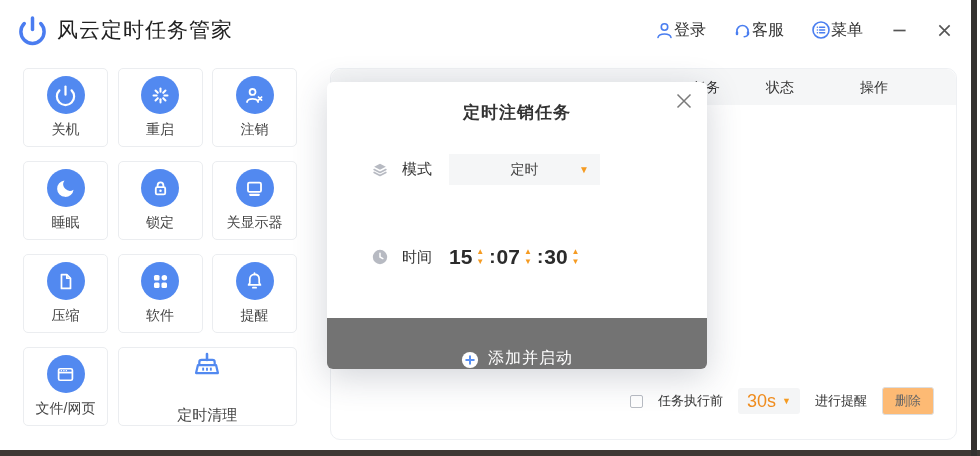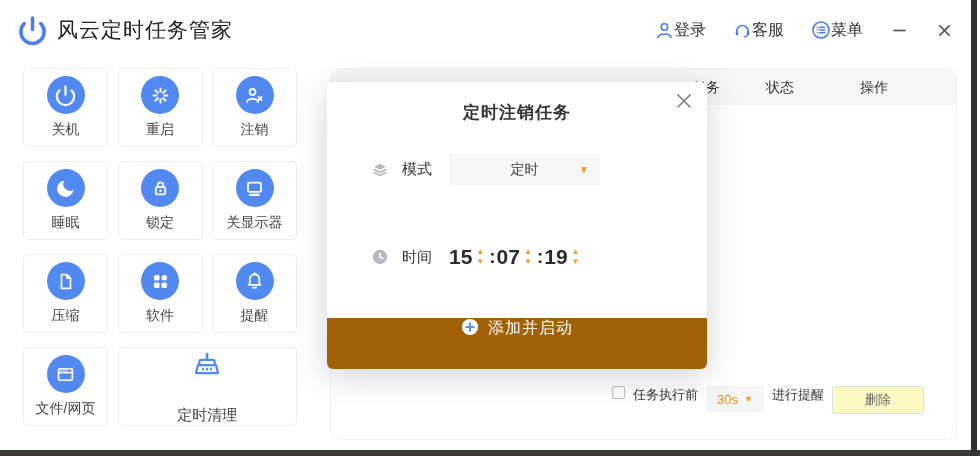--- a/index.html
+++ b/index.html
@@ -30,51 +30,51 @@
   .card.wide .card-label { font-size:15px; }
 
   
   .panel { position:absolute; left:330px; top:68px; width:627px; height:372px;
            background:#fff; border:1px solid #eef0f3; border-radius:10px; }
   .panel-header { position:absolute; left:0; top:0; width:100%; height:36px;
                   background:#f5f6f7; border-radius:10px 10px 0 0; }
   .phead { position:absolute; top:0; height:36px; line-height:36px; width:60px;
            text-align:center; font-size:14px; color:#333; }
   .ph-0 { left:345px; } .ph-1 { left:419px; } .ph-2 { left:513px; }
-  .panel-footer { position:absolute; top:317px; right:32px; height:30px;
-                  display:flex; align-items:flex-start; gap:8px; }
+  .panel-footer { position:absolute; top:317px; right:22px; height:30px;
+                  display:flex; align-items:center; gap:15px; }
   .cbox { width:13px; height:13px; border:1px solid #b9bdc4; border-radius:2px; background:#fff; cursor:pointer; }
   .f-label { font-size:13px; color:#333; }
   .mini-select { height:26px; min-width:58px; padding:0 9px; background:#f4f5f6; border-radius:3px;
                  display:flex; align-items:center; justify-content:center; gap:6px; cursor:pointer; }
-  .mini-select .val { font-size:13px; color:#ef8c1e; }
+  .mini-select .val { font-size:18px; color:#ef8c1e; }
   .caret { font-size:9px; color:#f59b22; line-height:1; }
-  .del-btn { width:92px; height:28px; background:#fef9c3; border:1px solid #dcdee1; border-radius:3px;
+  .del-btn { width:52px; height:28px; background:#fdba74; border:1px solid #dcdee1; border-radius:3px;
              font-size:13px; color:#666; display:flex; align-items:center; justify-content:center; cursor:pointer; }
 
   
   .dialog { position:absolute; left:327px; top:82px; width:380px; height:287px; background:#fff;
             border-radius:6px; box-shadow:0 8px 34px rgba(50,60,80,.22); z-index:10; }
   .dlg-title { text-align:center; padding-top:19px; font-size:17px; font-weight:bold; color:#333; letter-spacing:1px; }
   .dlg-close { position:absolute; top:8px; right:12px; width:22px; height:22px;
                display:flex; align-items:center; justify-content:center; cursor:pointer; }
   .dlg-row { position:absolute; left:43px; display:flex; align-items:center; height:31px; }
   .row-mode { top:72px; } .row-date { top:116px; } .row-time { top:158px; height:34px; }
   .dlg-row .ric { width:20px; height:20px; flex:0 0 auto; }
   .dlg-label { font-size:15px; color:#333; margin-left:12px; width:34px; }
   .field { position:relative; margin-left:13px; width:151px; height:31px; background:#f5f6f7;
            display:flex; align-items:center; justify-content:center; font-size:14px; color:#444; cursor:pointer; }
   .field .caret { position:absolute; right:11px; top:50%; transform:translateY(-50%); font-size:10px; }
   .timebox { display:flex; align-items:center; margin-left:13px; }
   .tnum { font-size:21px; font-weight:bold; color:#2b2b2b; }
   .tcolon { font-size:19px; font-weight:bold; color:#2b2b2b; margin:0 1px; }
   .stepper { display:flex; flex-direction:column; gap:2px; margin:0 4px 0 4px; cursor:pointer; }
   .stepper .caret { font-size:8px; }
-  .dlg-submit { position:absolute; left:0; bottom:0; width:100%; height:51px; background:#a16207;
-                border-radius:0 0 6px 6px; display:flex; align-items:flex-start; justify-content:center; gap:9px; cursor:pointer; }
+  .dlg-submit { position:absolute; left:0; bottom:0; width:100%; height:51px; background:#737373;
+                border-radius:0 0 6px 6px; display:flex; align-items:flex-end; justify-content:center; gap:9px; cursor:pointer; }
   .dlg-submit span { font-size:16px; color:#fff; letter-spacing:1px; }
 
   
   .strip-bottom { position:absolute; left:0; top:450px; width:980px; height:6px; background:#3e3935; }
   .strip-right  { position:absolute; left:971px; top:0; width:6px; height:456px; background:#343230; }
 </style>
 </head>
 <body>
 
 <div id="stage">
@@ -309,21 +309,21 @@
           <span class="caret">▲</span>
           <span class="caret">▼</span>
         </span>
         <span class="tcolon">:</span>
         <span class="tnum">07</span>
         <span class="stepper">
           <span class="caret">▲</span>
           <span class="caret">▼</span>
         </span>
         <span class="tcolon">:</span>
-        <span class="tnum">19</span>
+        <span class="tnum">30</span>
         <span class="stepper">
           <span class="caret">▲</span>
           <span class="caret">▼</span>
         </span>
       </div>
     </div>
 
     <div class="dlg-submit">
       <svg width="18" height="18" viewBox="0 0 20 20">
         <circle cx="10" cy="10" r="9" fill="#fff"></circle>

